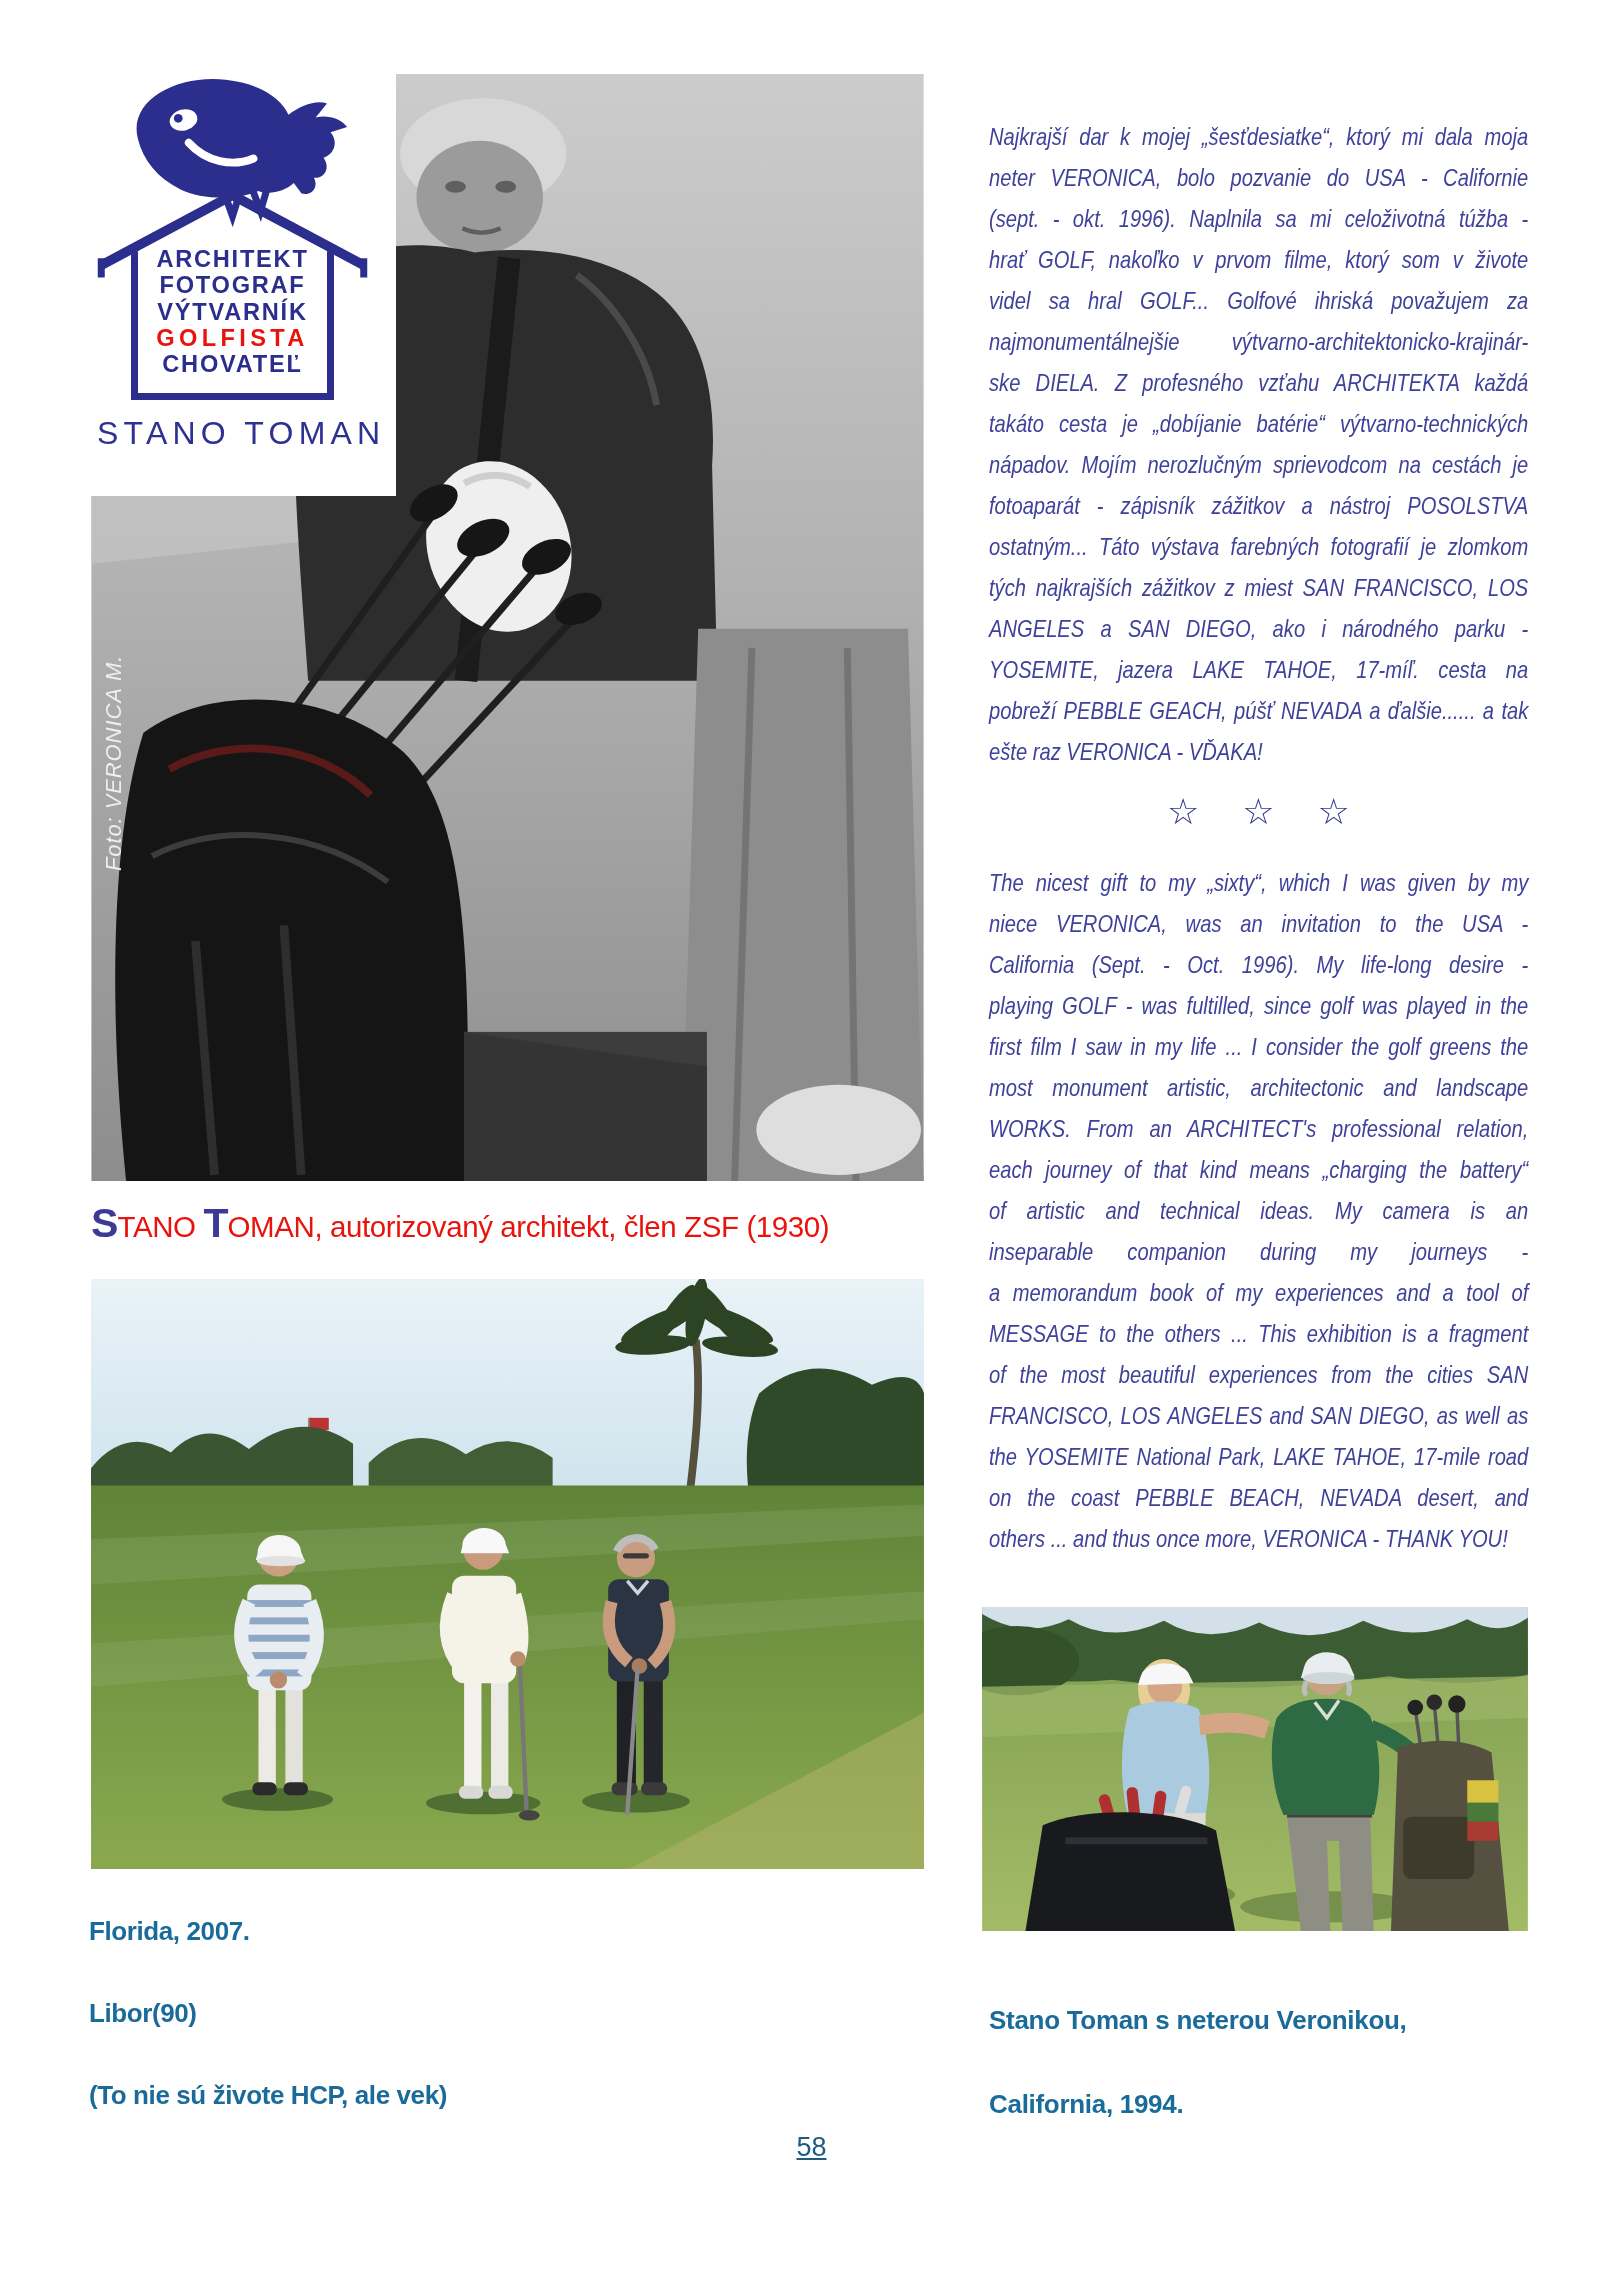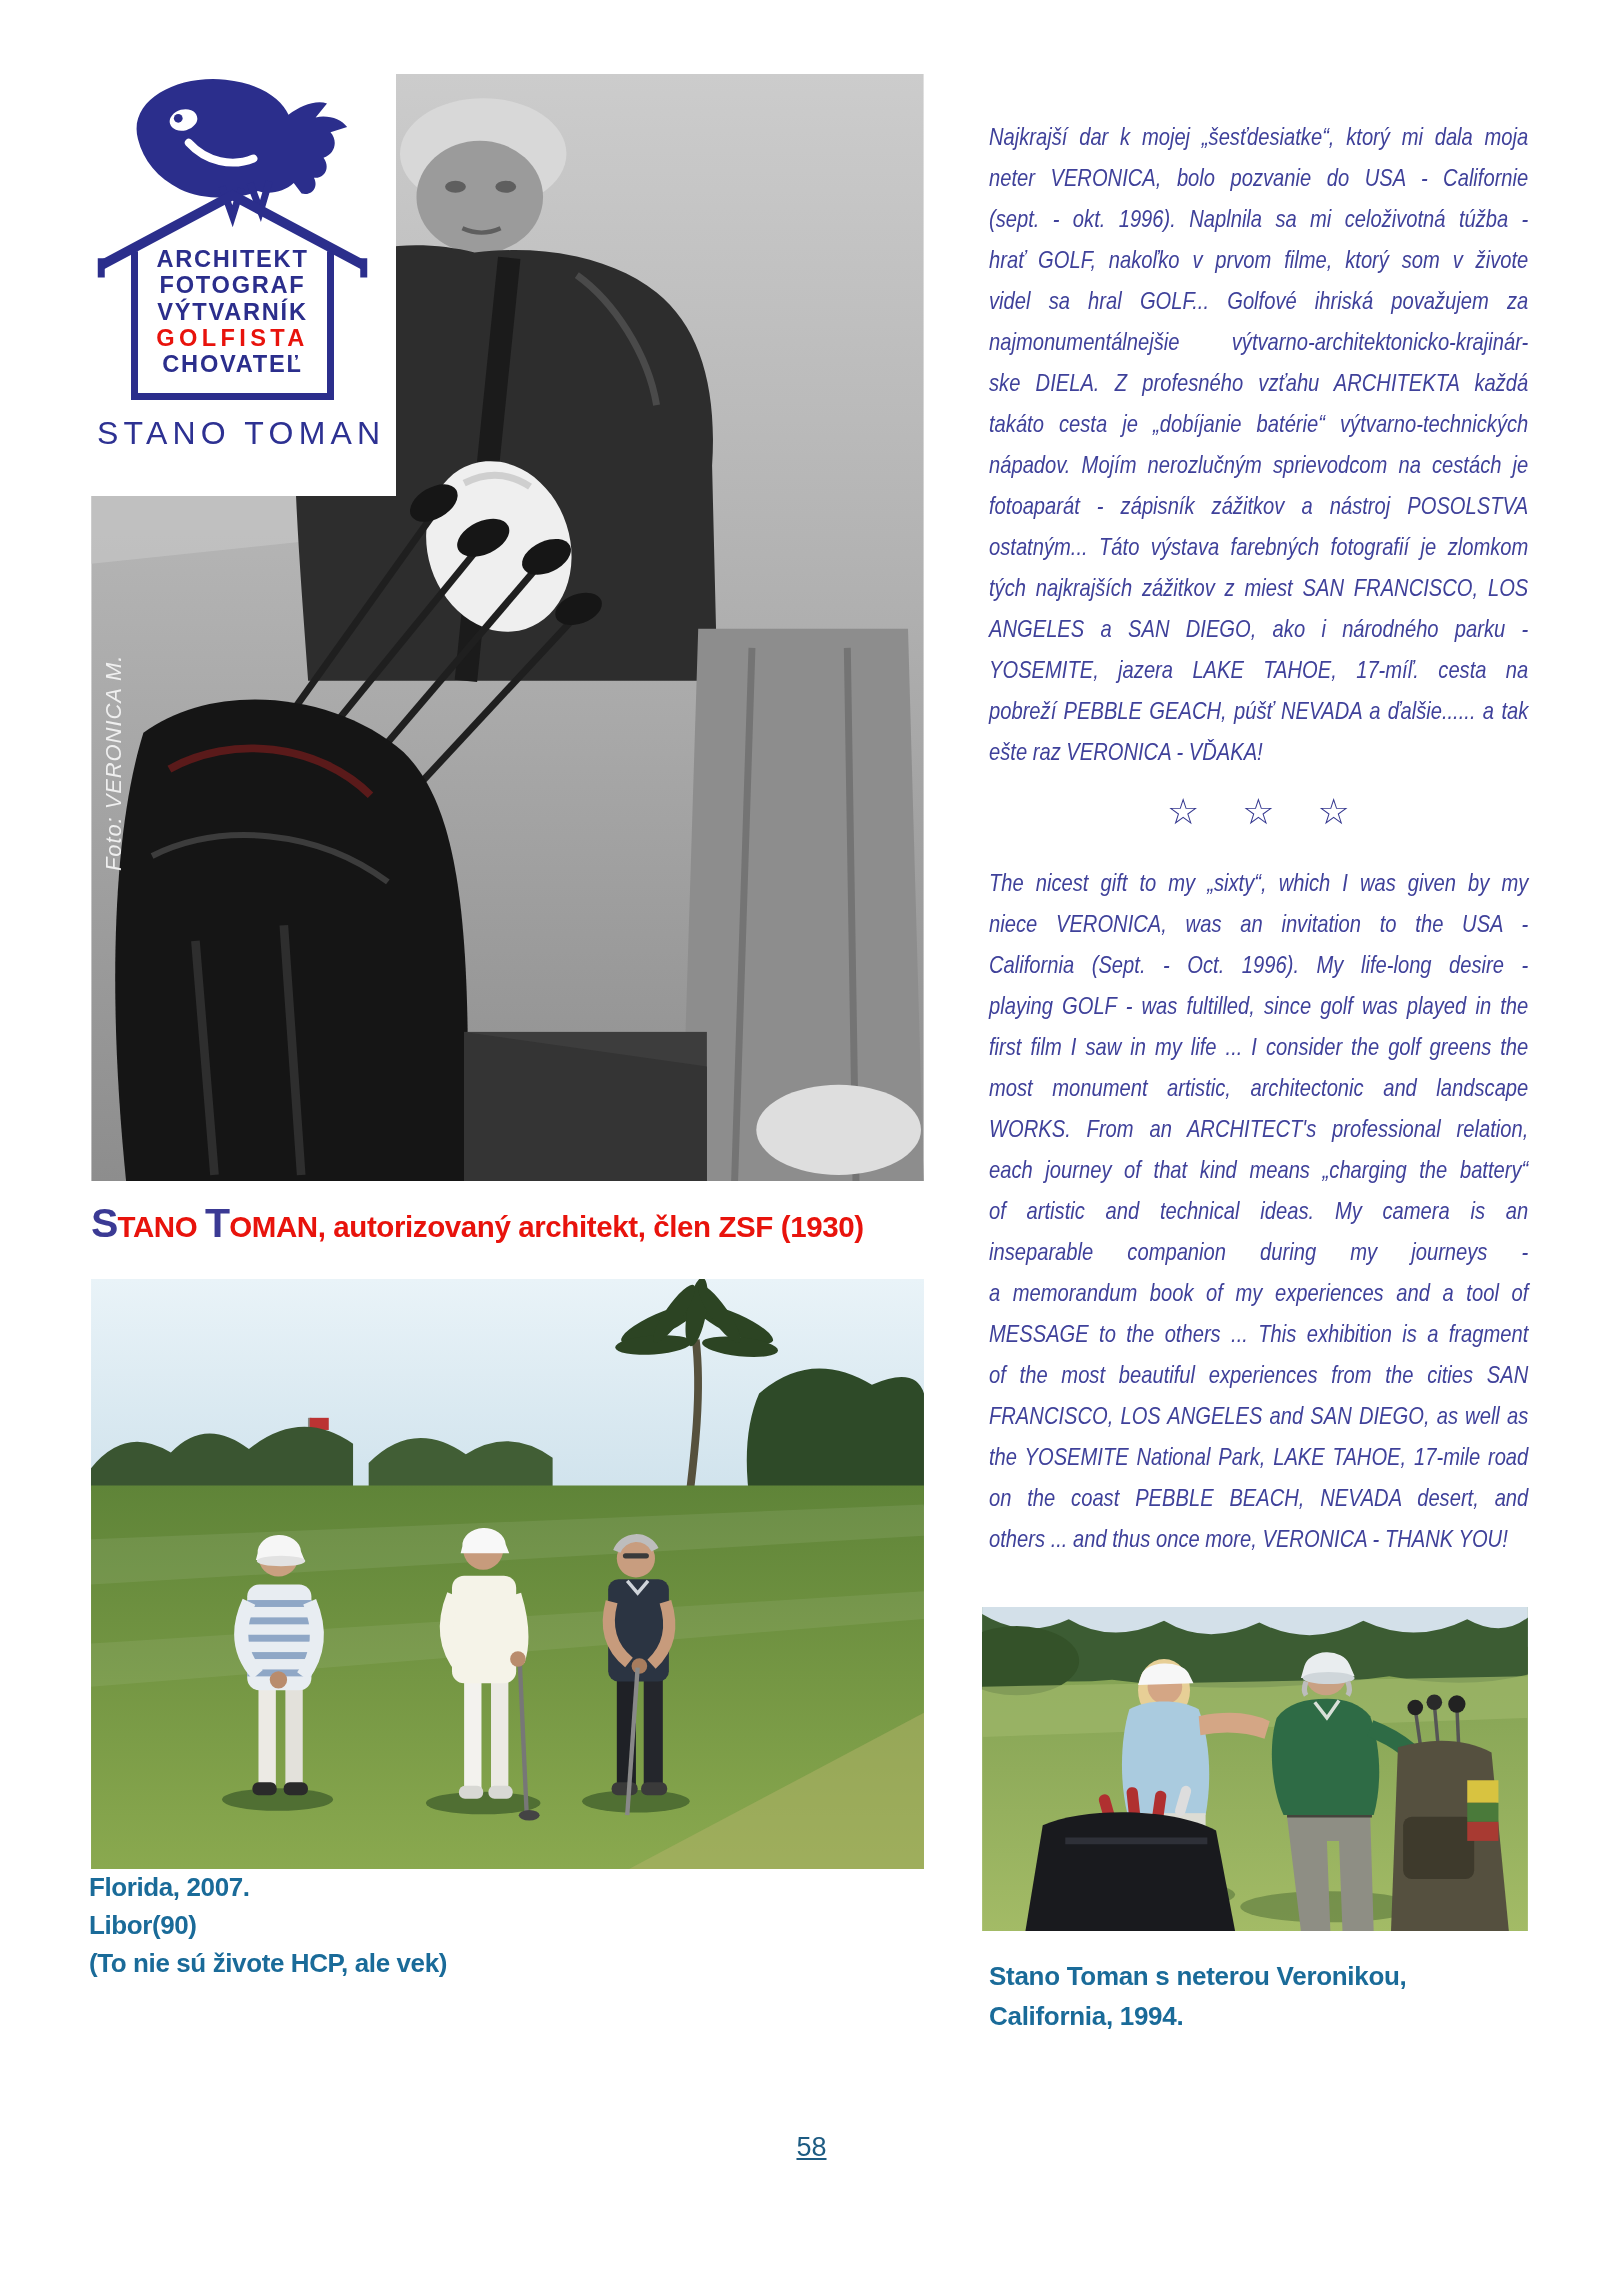--- a/index.html
+++ b/index.html
@@ -21,30 +21,30 @@
   #bw-white-notch{left:0;top:0;width:305px;height:422px;background:#ffffff;}
   #photo-credit{
     left:10.4px;top:519px;height:278px;
     writing-mode:vertical-rl;transform:rotate(180deg);
     font-style:italic;font-size:22px;color:rgba(245,245,245,.92);letter-spacing:0.9px;white-space:nowrap;
   }
 
   
   #caption-main{left:91px;top:1202px;width:833px;line-height:43px;white-space:nowrap;}
   .cap-init{color:#3b3a94;font-weight:bold;font-size:41px;letter-spacing:-0.9px;}
-  .cap-red{color:#e8130c;font-weight:bold;font-size:29.5px;letter-spacing:-0.4px;}
+  .cap-red{color:#e8130c;font-weight:normal;font-size:29.5px;letter-spacing:-0.4px;}
 
   
   #golf-photo{left:91px;top:1279px;width:833px;height:590px;overflow:hidden;}
 
   
   .teal-caption{color:#1a6b99;font-weight:bold;}
   #caption-florida{left:89px;top:1868px;width:824px;font-size:26px;line-height:38px;letter-spacing:-0.4px;}
   #caption-veronica{left:989px;top:1956px;width:555px;font-size:26px;line-height:40px;letter-spacing:-0.3px;}
-  .cline{white-space:nowrap;}
+  .cline{white-space:nowrap;margin-top:44px;}
 
   
   .para{
     width:642px;transform:scaleX(0.84);transform-origin:0 0;
     color:#3f419a;font-style:italic;font-size:24px;line-height:41px;
   }
   #para-sk{left:989px;top:116px;}
   #para-en{left:989px;top:862px;}
   .jline{text-align:justify;text-align-last:justify;text-justify:inter-word;height:41px;overflow:visible;white-space:normal;}
   .jline.lastline{text-align-last:left;}

